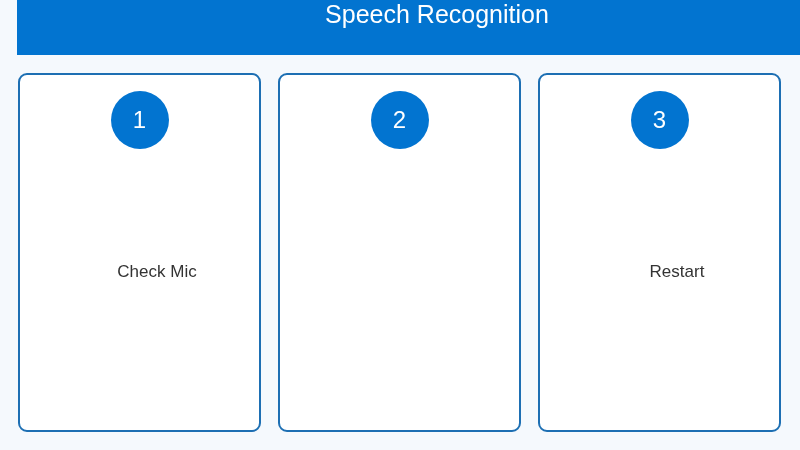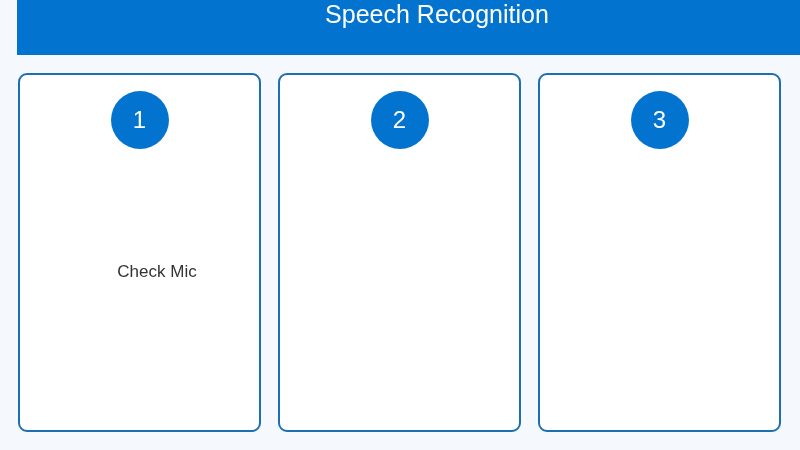--- a/index.html
+++ b/index.html
@@ -20,14 +20,15 @@
 <div class="cards">
   <div class="card">
     <div class="badge">1</div>
     <div class="label">Check Mic</div>
   </div>
   <div class="card">
     <div class="badge">2</div>
   </div>
   <div class="card">
     <div class="badge">3</div>
+    <div class="label">Restart</div>
   </div>
 </div>
 
 </body></html>

